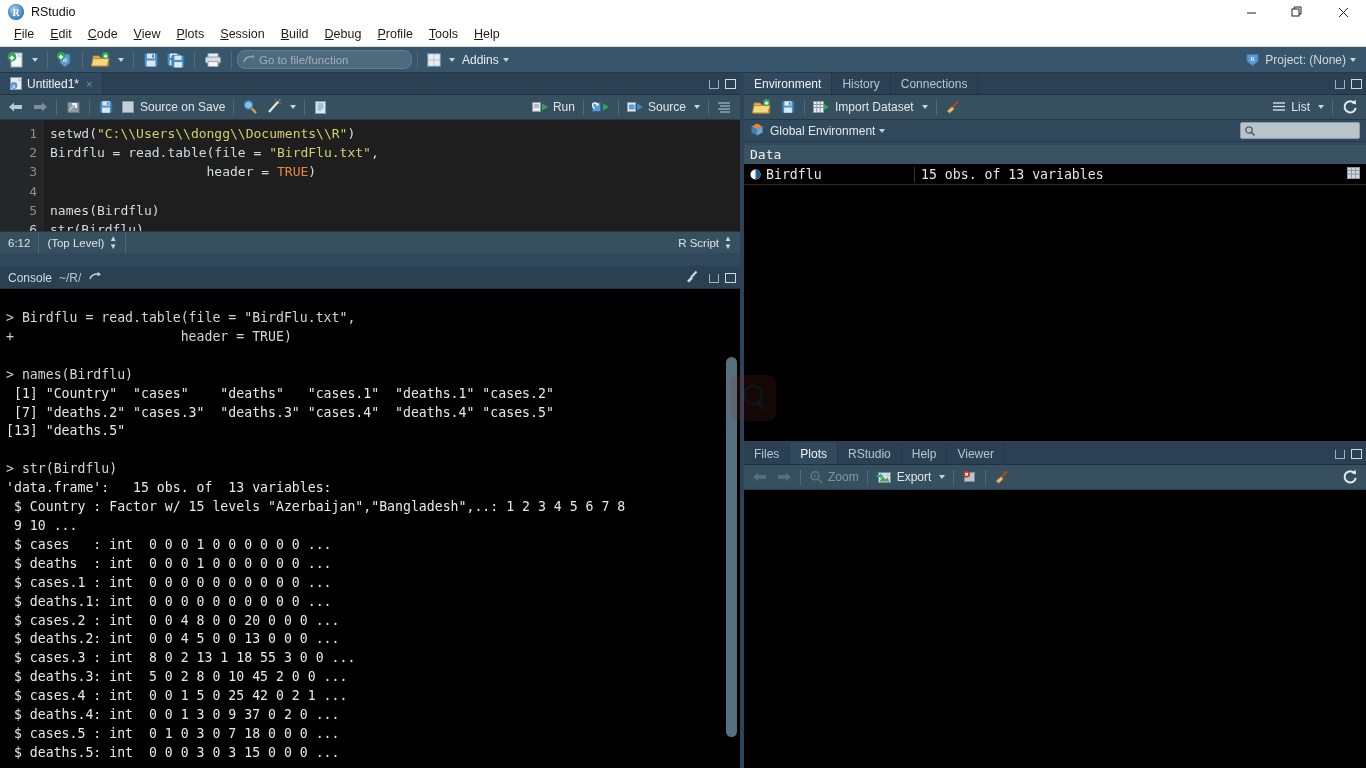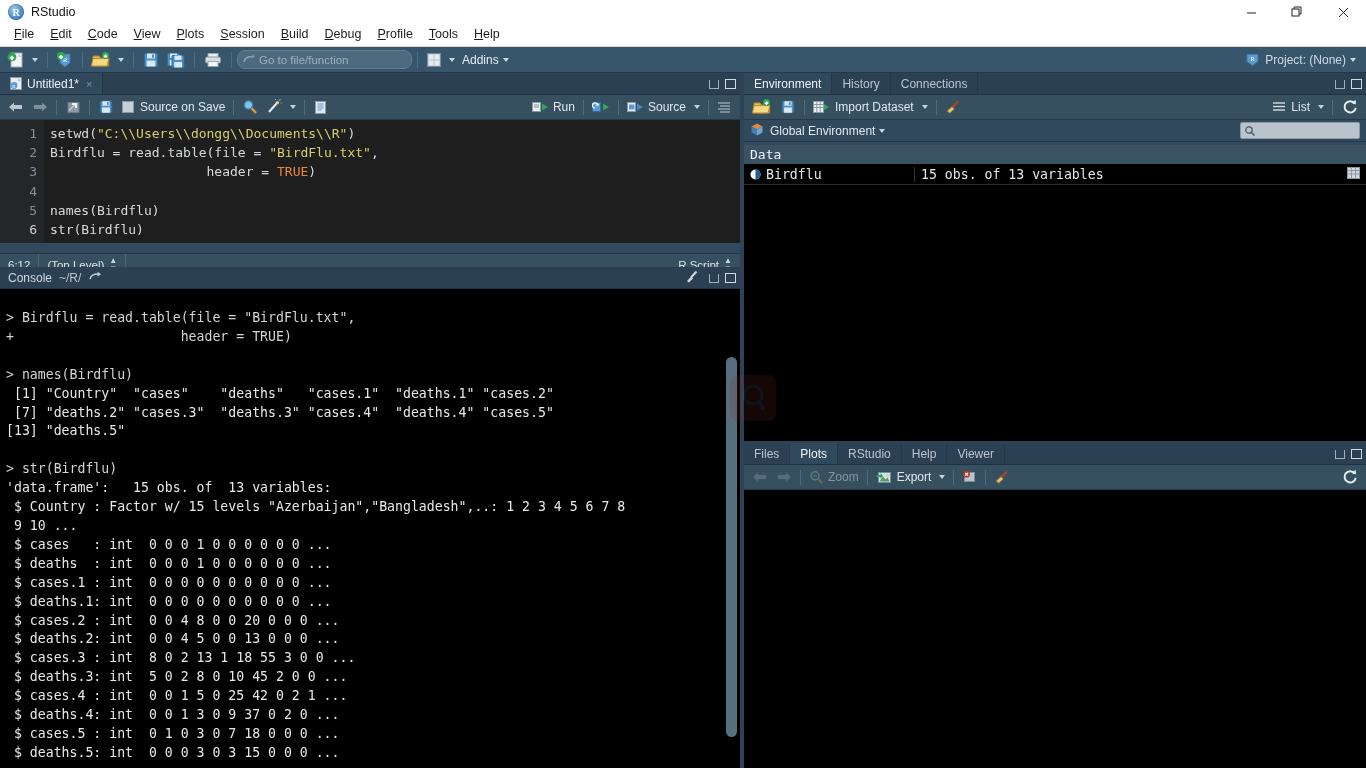--- a/index.html
+++ b/index.html
@@ -106,21 +106,21 @@
     padding:4px 7px 0 0; line-height:19.2px; font-size:13px; flex:0 0 44px;
   }
   #gutter .lnum.cur { color:#cfd3d6; }
   #code { flex:1; padding:4px 0 0 6px; line-height:19.2px; white-space:pre; }
   .k-str { color:#d4cf6b; }
   .k-const { color:#e8883a;margin-top:28px; }
   .k-plain { color:#d6dadd; }
   #editor-left-edge { position:absolute; left:0; top:47px; width:4px; height:123px; background:#3c5a72; }
 
   #source-status {
-    position:absolute; left:0; top:180px; width:740px; height:22px;
+    position:absolute; left:0; top:158px; width:740px; height:22px;
     background:#36505f; border-top:1px solid #24384a;
     display:flex; align-items:center; font-size:11.5px; color:#dbe3ea;
   }
   #source-status .cell { padding:0 8px; height:22px; display:flex; align-items:center; border-right:1px solid #4b6678; }
   #source-status .right { margin-left:auto; display:flex; align-items:center; }
   .spin { display:inline-block; margin-left:5px; font-size:8px; line-height:8px; color:#cbd6de; }
 
   
   #console-pane { left:0; top:194px; width:740px; height:501px; }
   #console-header {

